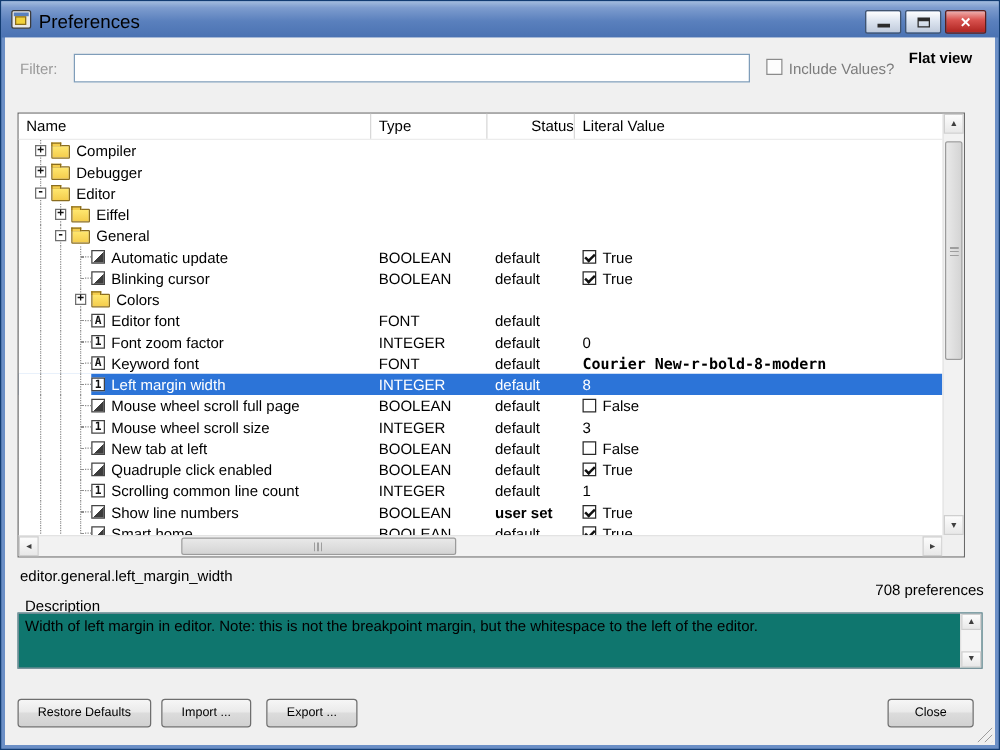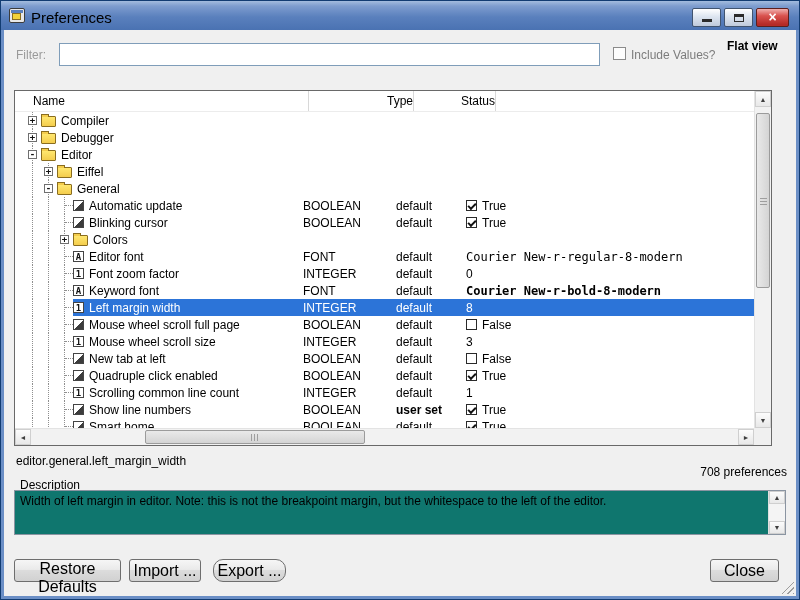--- a/index.html
+++ b/index.html
@@ -27,22 +27,22 @@
   .filter-label{position:absolute;left:12px;top:18px;color:#9a9a9a;}
   .filter-input{position:absolute;left:55px;top:13px;width:541px;height:23px;border:1px solid #7f9db9;
     background:#fff;font-family:"Liberation Sans",sans-serif;font-size:12px;padding:0 4px;outline:none;}
   .inc-check{position:absolute;left:609px;top:17px;width:13px;height:13px;border:1px solid #8b8b8b;background:#fdfdfd;}
   .inc-label{position:absolute;left:627px;top:18px;color:#7c7c7c;}
   .flat-view{position:absolute;left:717px;top:8px;font-weight:bold;font-size:12px;background:none;border:none;
     font-family:"Liberation Sans",sans-serif;cursor:default;}
   
   .tree-panel{position:absolute;left:10px;top:60px;width:758px;height:356px;background:#fff;border:1px solid #696969;}
   .tree-header{position:absolute;left:0;top:0;right:17px;height:21px;display:flex;background:#fff;border-bottom:1px solid #ececec;}
-  .hcell{line-height:20px;padding-left:6px;border-right:1px solid #d8d8d8;overflow:hidden;white-space:nowrap;margin-left:12px;}
-  .hcell.c0{width:282px;} .hcell.c1{width:93px;text-align:right;} .hcell.c2{width:70px;text-align:right;} .hcell.c3{flex:1;border-right:none;}
+  .hcell{line-height:20px;padding-left:6px;border-right:1px solid #d8d8d8;overflow:hidden;white-space:nowrap;}
+  .hcell.c0{width:282px;} .hcell.c1{width:93px;} .hcell.c2{width:70px;text-align:right;} .hcell.c3{flex:1;border-right:none;}
   .tree-rows{position:absolute;left:0;top:21px;right:17px;bottom:17px;overflow:hidden;}
   .trow{height:17px;display:flex;align-items:stretch;white-space:nowrap;background:#fff;}
   .trow.sel{background:#2c74d8;color:#fff;}
   .cell{display:flex;align-items:center;overflow:hidden;}
   .cell.c0{width:282px;} .cell.c1{width:93px;padding-left:6px;} .cell.c2{width:70px;padding-left:6px;}
   .cell.c3{flex:1;padding-left:6px;}
   .cell.b, .b{font-weight:bold;}
   .gutter{display:flex;align-self:stretch;align-items:stretch;background:#fff;padding-left:10px;color:#000;}
   .guide{width:16px;position:relative;}
   .guide.v::before,.guide.b::before{content:"";position:absolute;left:7px;top:0;bottom:0;border-left:1px dotted #8f8f8f;}
@@ -86,24 +86,24 @@
   .status-count{position:absolute;right:9px;top:424px;margin-top:11px;}
   
   .desc-label{position:absolute;left:16px;top:448px;}
   .descbox{position:absolute;left:10px;top:460px;width:772px;height:45px;background:#0f766e;border:1px solid #8a94a1;}
   .desc-text{position:absolute;left:5px;top:3px;right:20px;line-height:15px;}
   .desc-sb{position:absolute;top:0;bottom:0;right:0;width:17px;background:#f4f4f4;border-left:1px solid #e0e0e0;}
   .desc-sb .sbtn{left:0;right:0;height:13px;} .desc-sb .up{top:0;} .desc-sb .down{bottom:0;}
   
   .btn{position:absolute;top:529px;height:23px;border:1px solid #6e6e6e;border-radius:3px;color:#000;
     background:linear-gradient(#f6f6f6,#eaeaea 45%,#dcdcdc 50%,#d1d1d1);font-family:"Liberation Sans",sans-serif;
-    font-size:16px;text-align:center;padding:0;}
+    font-size:10px;text-align:center;padding:0;}
   .btn.restore{left:10px;width:107px;}
   .btn.import{left:125px;width:72px;}
-  .btn.export{left:209px;width:73px;border-radius:10px;}
+  .btn.export{left:209px;width:73px;}
   .btn.closebtn{right:17px;width:69px;}
   .grip{position:absolute;right:2px;bottom:2px;width:13px;height:13px;
     background:repeating-linear-gradient(-45deg,#9c9c9c 0 1px,transparent 1px 4px);
     clip-path:polygon(100% 0,100% 100%,0 100%);}
 </style>
 </head>
 <body>
 
 <div class="window">
 
@@ -127,20 +127,21 @@
     <input class="filter-input" type="text" value="" style="">
     <span class="inc-check"></span>
     <span class="inc-label">Include Values?</span>
     <button class="flat-view">Flat view</button>
 
     <div class="tree-panel">
       <div class="tree-header">
           <div class="hcell c0">Name</div>
           <div class="hcell c1">Type</div>
           <div class="hcell c2">Status</div>
+          <div class="hcell c3">Literal Value</div>
         </div>
       <div class="tree-rows">
           <div class="trow">
             <div class="cell c0">
               <span class="gutter">
                 <span class="exp">
                   <i class="ebox">+</i>
                 </span>
               </span>
               <span class="icon folder"></span>
@@ -263,23 +264,20 @@
               <span class="gutter">
                 <span class="guide v"></span>
                 <span class="guide v"></span>
                 <span class="guide b"></span>
               </span>
               <span class="icon font">A</span>
               <span class="lbl">Editor font</span>
             </div>
             <div class="cell c1">FONT</div>
             <div class="cell c2">default</div>
-            <div class="cell c3">
-              <span class="mono">Courier New-r-regular-8-modern</span>
-            </div>
           </div>
           <div class="trow">
             <div class="cell c0">
               <span class="gutter">
                 <span class="guide v"></span>
                 <span class="guide v"></span>
                 <span class="guide b"></span>
               </span>
               <span class="icon int">1</span>
               <span class="lbl">Font zoom factor</span>

